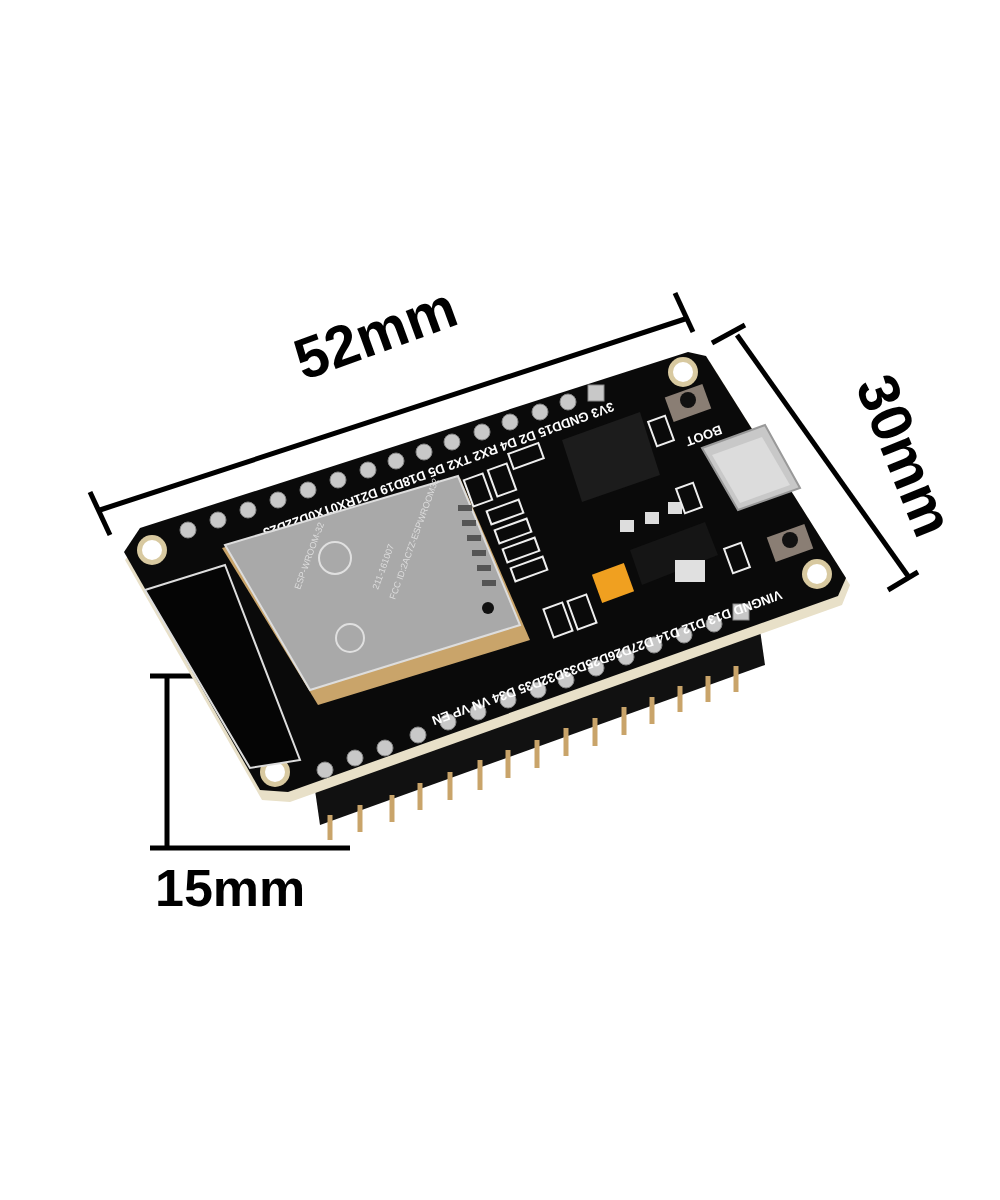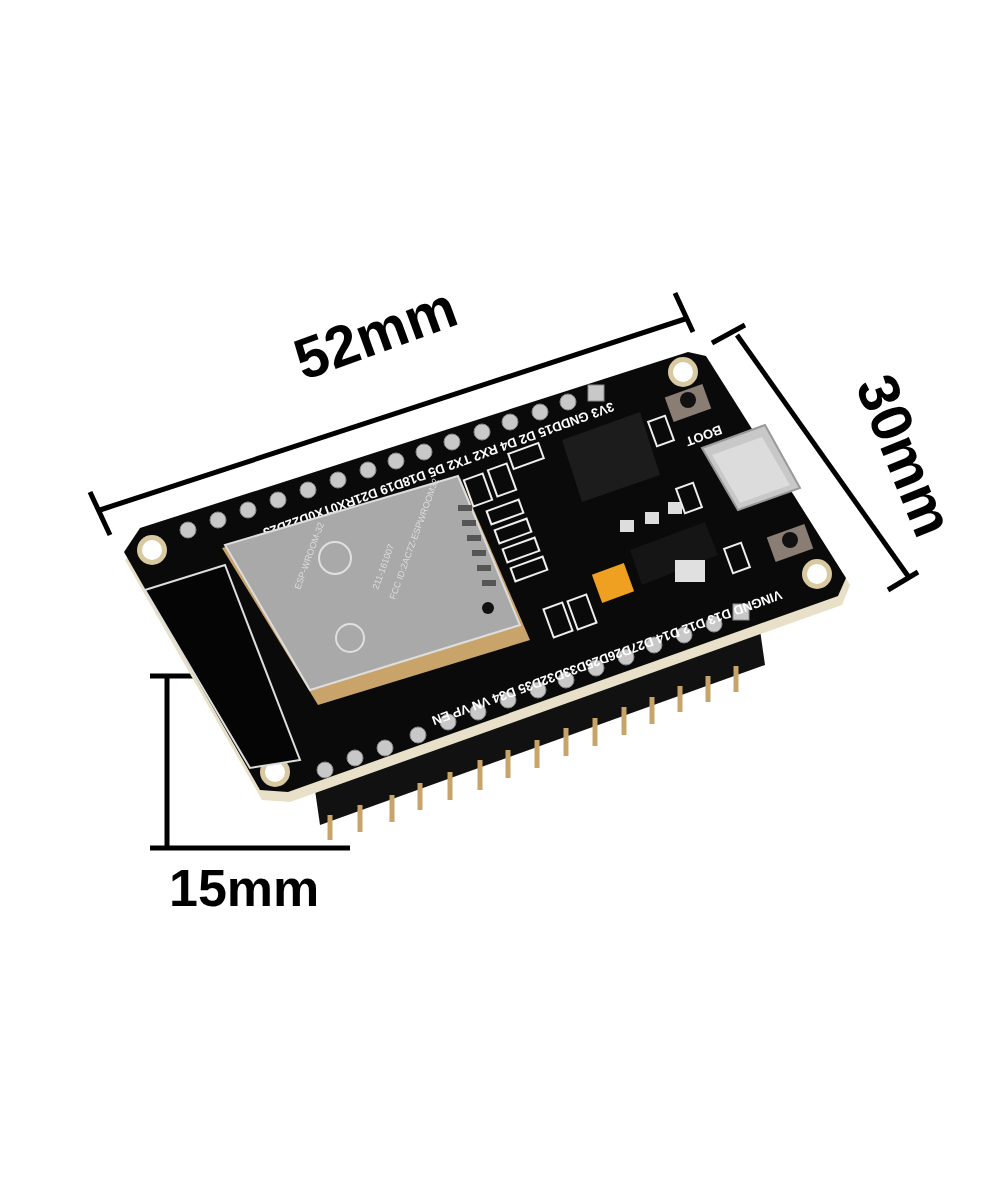--- a/index.html
+++ b/index.html
@@ -1,20 +1,20 @@
 <!DOCTYPE html>
 <html><head>
 <meta charset="utf-8">
 <style>
   html,body{margin:0;padding:0;background:#fff;}
   body{width:1000px;height:1200px;position:relative;overflow:hidden;font-family:"Liberation Sans",sans-serif;}
   .dim-text{position:absolute;font-weight:bold;color:#000;font-family:"Liberation Sans",sans-serif;white-space:nowrap;}
   #t52{left:285px;top:330px;font-size:58px;transform:rotate(-20deg);transform-origin:left top;}
   #t30{left:905px;top:365px;font-size:58px;transform:rotate(68deg);transform-origin:left top;}
-  #t15{left:155px;top:858px;font-size:52px;margin-left:14px;}
+  #t15{left:155px;top:858px;font-size:52px;}
   svg{position:absolute;left:0;top:0;}
   .pinlabel{font-family:"Liberation Sans",sans-serif;font-weight:bold;fill:#fff;font-size:13px;}
   .chiptext{font-family:"Liberation Sans",sans-serif;fill:#ddd;font-size:9px;}
 </style>
 </head>
 <body>
 
 <svg width="1000" height="1200" viewBox="0 0 1000 1200">
 
   <g stroke="#000" stroke-width="5" fill="none">

